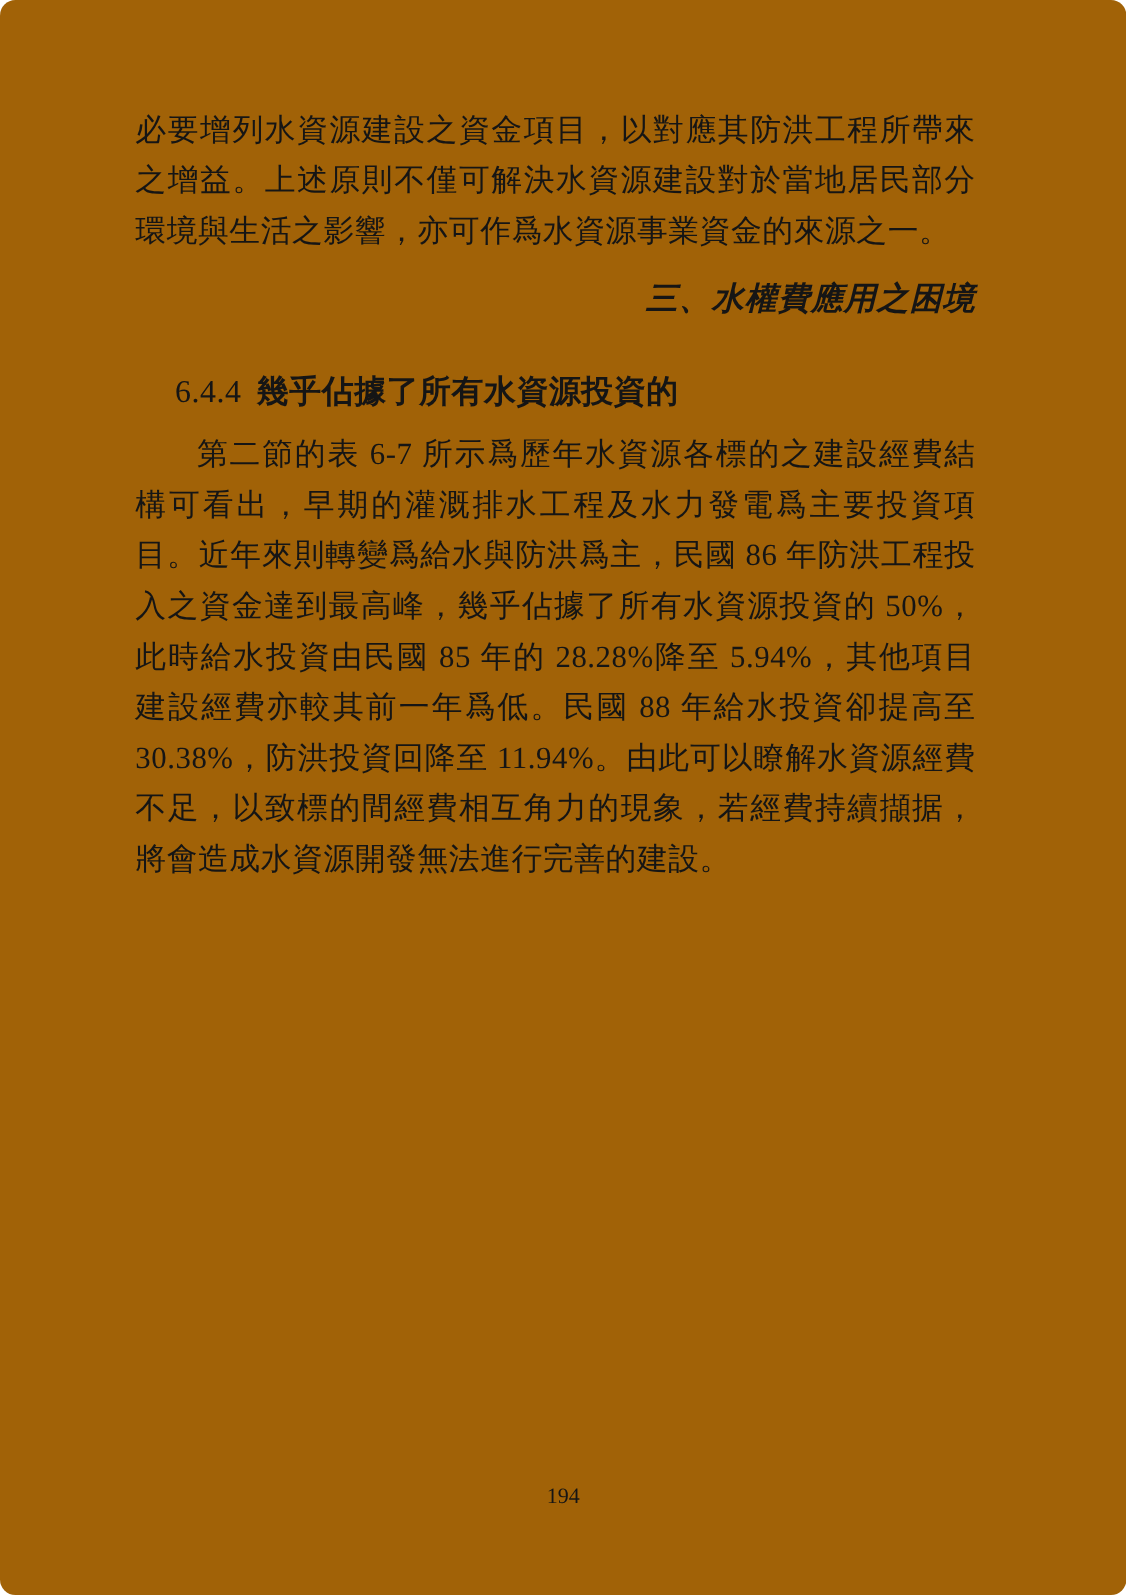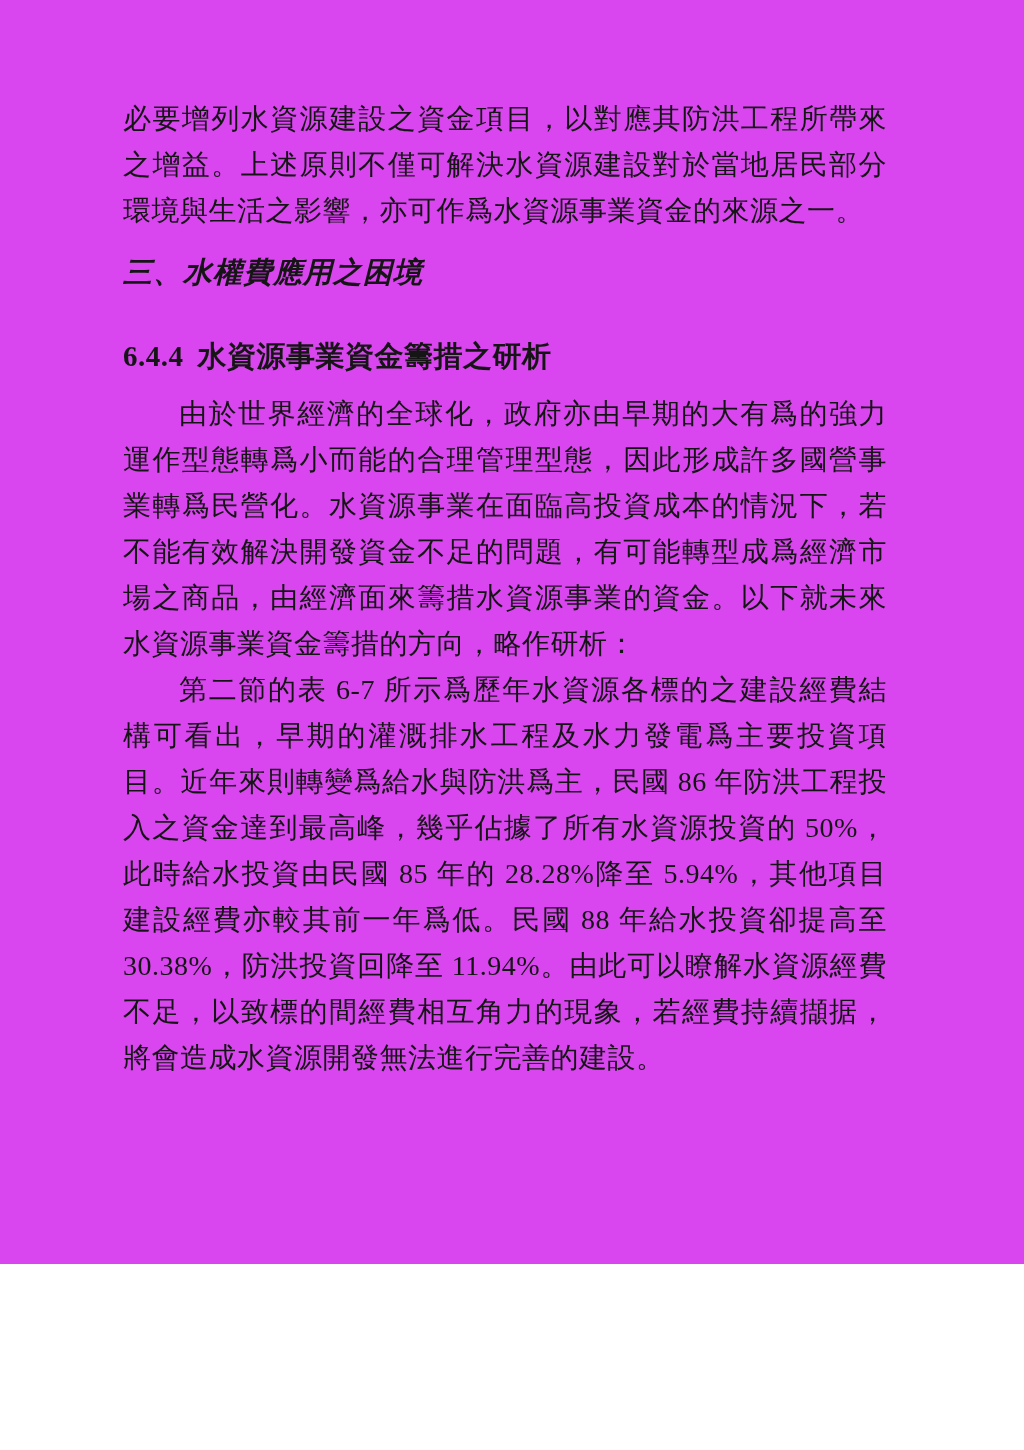--- a/index.html
+++ b/index.html
@@ -3,25 +3,26 @@
 <meta charset="utf-8">
 <style>
   html, body {
     margin: 0;
     padding: 0;
     background: #ffffff;
   }
   .page {
     position: relative;
     width: 1024px;
-    height: 1264px;
-    background: #d946ef;
+    height: 1450px;
+    background: #a16207;
     color: #151515;
     font-family: "Liberation Serif", serif;
     overflow: hidden;
+    border-radius: 14px;
   }
   .text-block {
     position: absolute;
     left: 123px;
     top: 96px;
     width: 764px;
   }
   .para {
     font-size: 28px;
     line-height: 46px;
@@ -31,30 +32,32 @@
   }
   .para.indent {
     text-indent: 2em;
   }
   .heading-italic {
     font-size: 29px;
     line-height: 46px;
     font-style: italic;
     margin: 15px 0 10px 0;
     letter-spacing: 1px;
+    text-align: right;
   }
   .heading-section {
     font-size: 29px;
     line-height: 46px;
     margin: 38px 0 12px 0;
     letter-spacing: 0.5px;
   }
   .heading-section .sec-num {
-    font-weight: bold;
+    font-weight: normal;
     margin-right: 14px;
+    margin-left: 36px;
   }
   .page-footer {
     position: absolute;
     left: 0;
     top: 1344px;
     width: 100%;
     text-align: center;
     font-size: 20px;
     line-height: 32px;
   }
@@ -64,24 +67,23 @@
 
 <div class="page">
   <div class="text-block">
 
     <p class="para">必要增列水資源建設之資金項目，以對應其防洪工程所帶來之增益。上述原則不僅可解決水資源建設對於當地居民部分環境與生活之影響，亦可作爲水資源事業資金的來源之一。</p>
 
     <h3 class="heading-italic">三、水權費應用之困境</h3>
 
 
     <h2 class="heading-section">
-      <span class="sec-num">6.4.4</span><span>水資源事業資金籌措之研析</span>
+      <span class="sec-num">6.4.4</span><span>幾乎佔據了所有水資源投資的</span>
     </h2>
 
-    <p class="para indent">由於世界經濟的全球化，政府亦由早期的大有爲的強力運作型態轉爲小而能的合理管理型態，因此形成許多國營事業轉爲民營化。水資源事業在面臨高投資成本的情況下，若不能有效解決開發資金不足的問題，有可能轉型成爲經濟市場之商品，由經濟面來籌措水資源事業的資金。以下就未來水資源事業資金籌措的方向，略作研析：</p>
 
 
     <p class="para indent">第二節的表 6-7 所示爲歷年水資源各標的之建設經費結構可看出，早期的灌溉排水工程及水力發電爲主要投資項目。近年來則轉變爲給水與防洪爲主，民國 86 年防洪工程投入之資金達到最高峰，幾乎佔據了所有水資源投資的 50%，此時給水投資由民國 85 年的 28.28%降至 5.94%，其他項目建設經費亦較其前一年爲低。民國 88 年給水投資卻提高至 30.38%，防洪投資回降至 11.94%。由此可以瞭解水資源經費不足，以致標的間經費相互角力的現象，若經費持續擷据，將會造成水資源開發無法進行完善的建設。</p>
 
   </div>
 
   <div class="page-footer">194</div>
 </div>
 
 </body></html>

